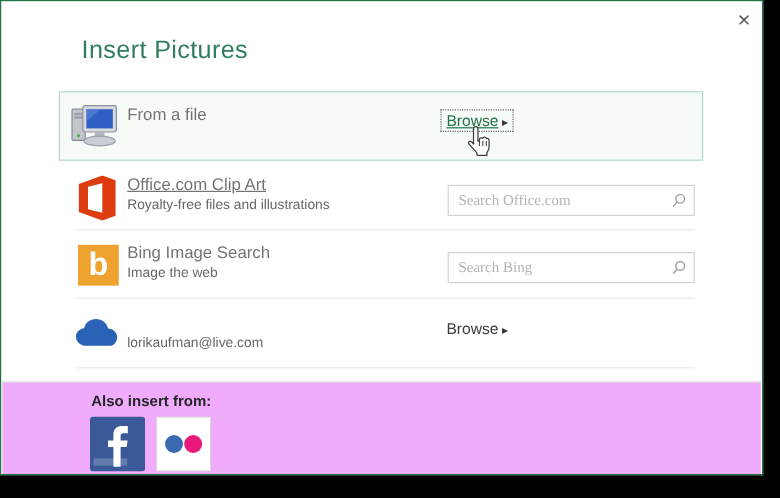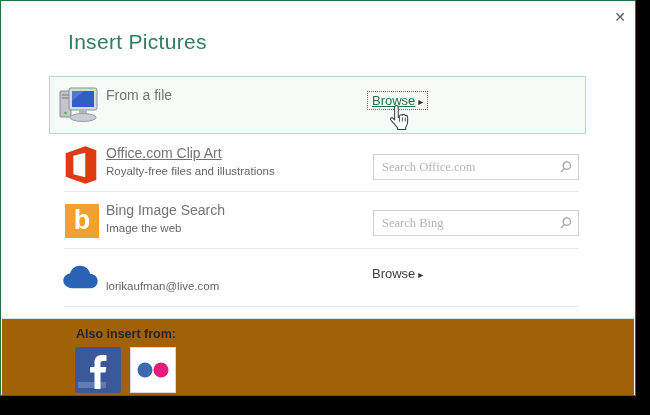--- a/index.html
+++ b/index.html
@@ -44,21 +44,21 @@
   .search-box input{
     position:absolute;left:0;top:0;width:100%;height:100%;box-sizing:border-box;
     border:none;outline:none;padding:0 26px 0 8px;font-size:12.5px;
     font-family:Liberation Serif, serif;color:#555;background:transparent;
   }
   .search-box input::placeholder{color:#b3b3b3;opacity:1;}
   .search-glyph{position:absolute;right:5px;top:5px;}
   .divider{position:absolute;left:63px;width:515px;height:1px;background:#e9e9e9;}
   .footer{
     position:absolute;left:1px;right:1px;top:317px;height:77px;
-    background:#a16207;border-top:1px solid #e3e3e3;box-sizing:border-box;
+    background:#f0abfc;border-top:1px solid #e3e3e3;box-sizing:border-box;
   }
   .footer-label{position:absolute;left:74px;top:8px;font-size:12.5px;font-weight:600;color:#262626;}
   .svc{position:absolute;top:28px;width:46px;height:46px;cursor:default;}
   .svc-fb{left:73px;}
   .svc-flickr{left:128px;}
   .hand-cursor{position:absolute;left:387px;top:103px;pointer-events:none;}
 </style>
 </head>
 <body>
 

